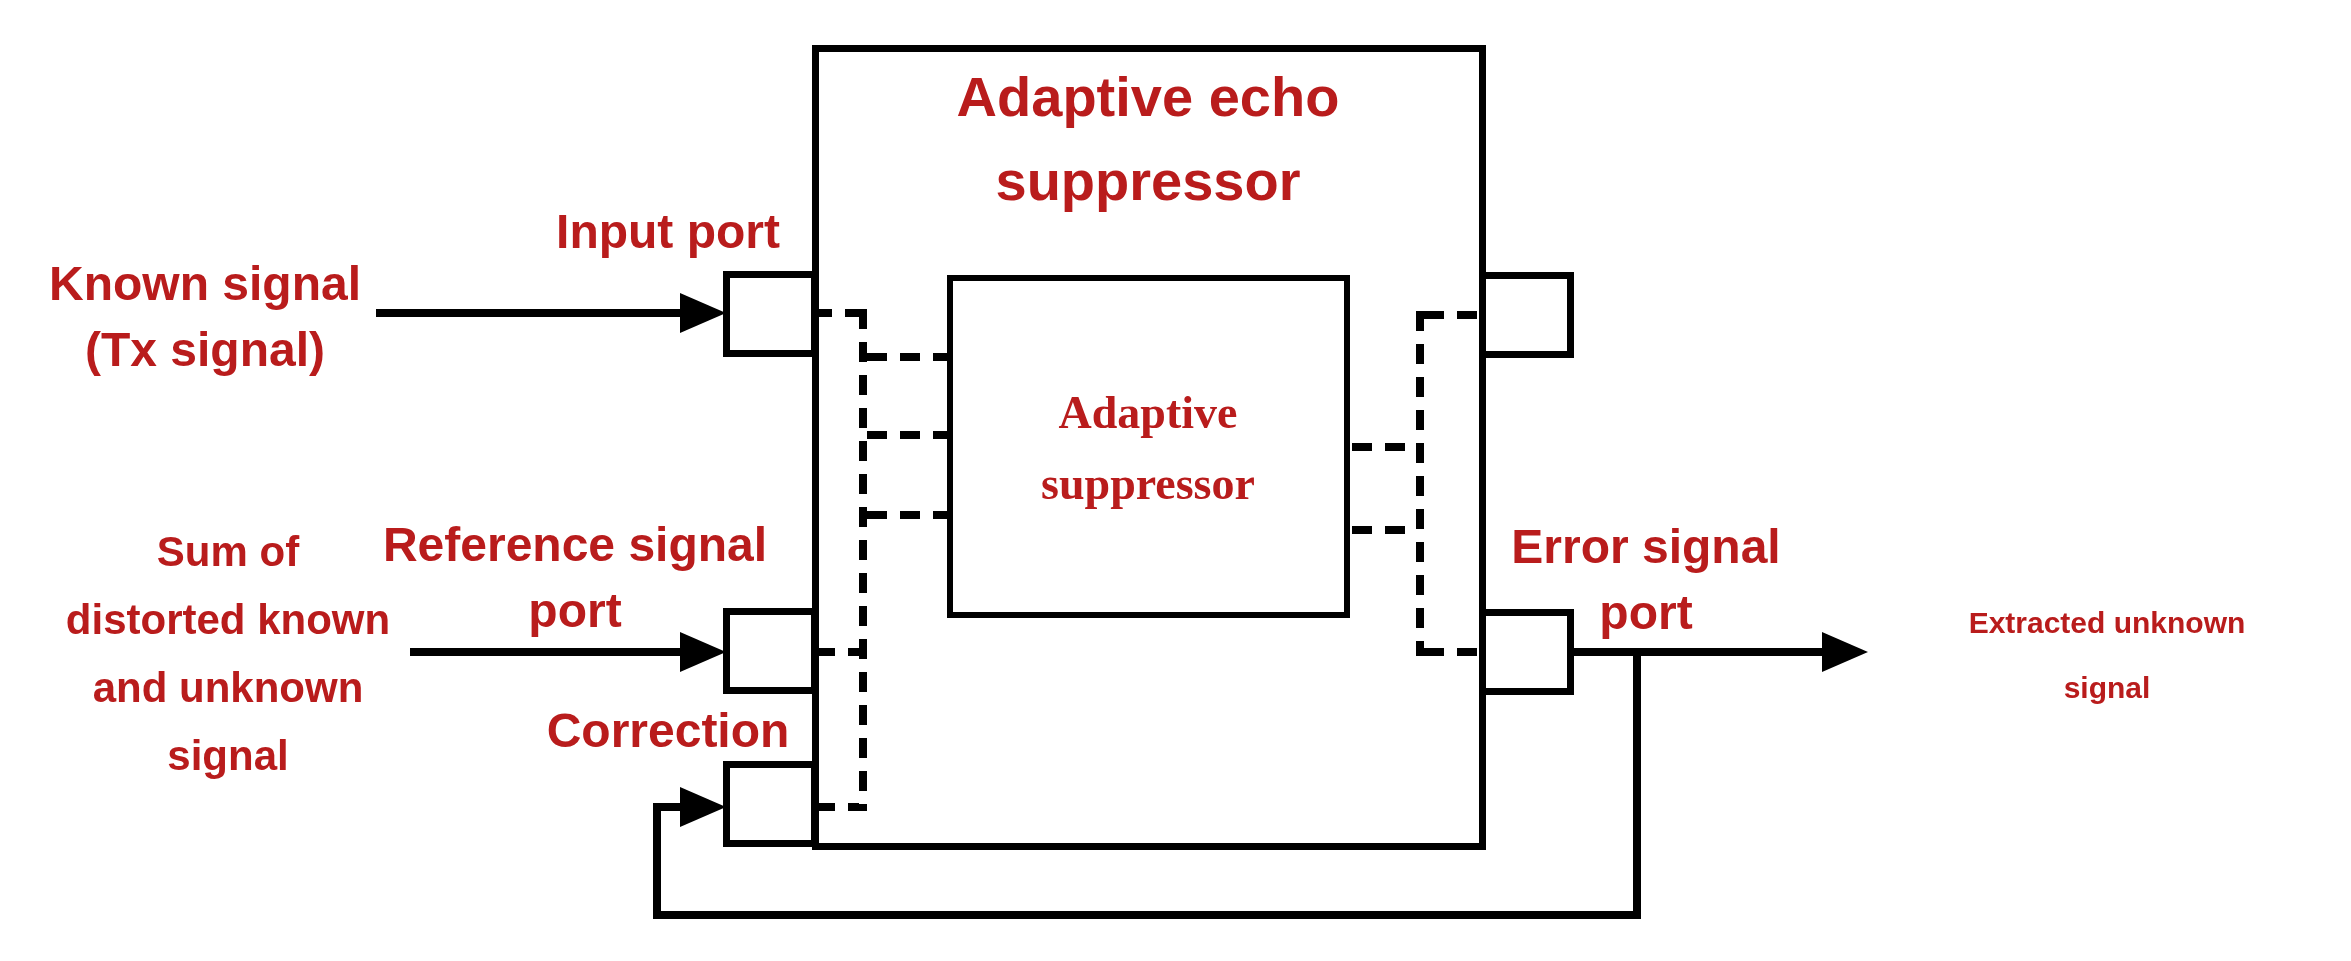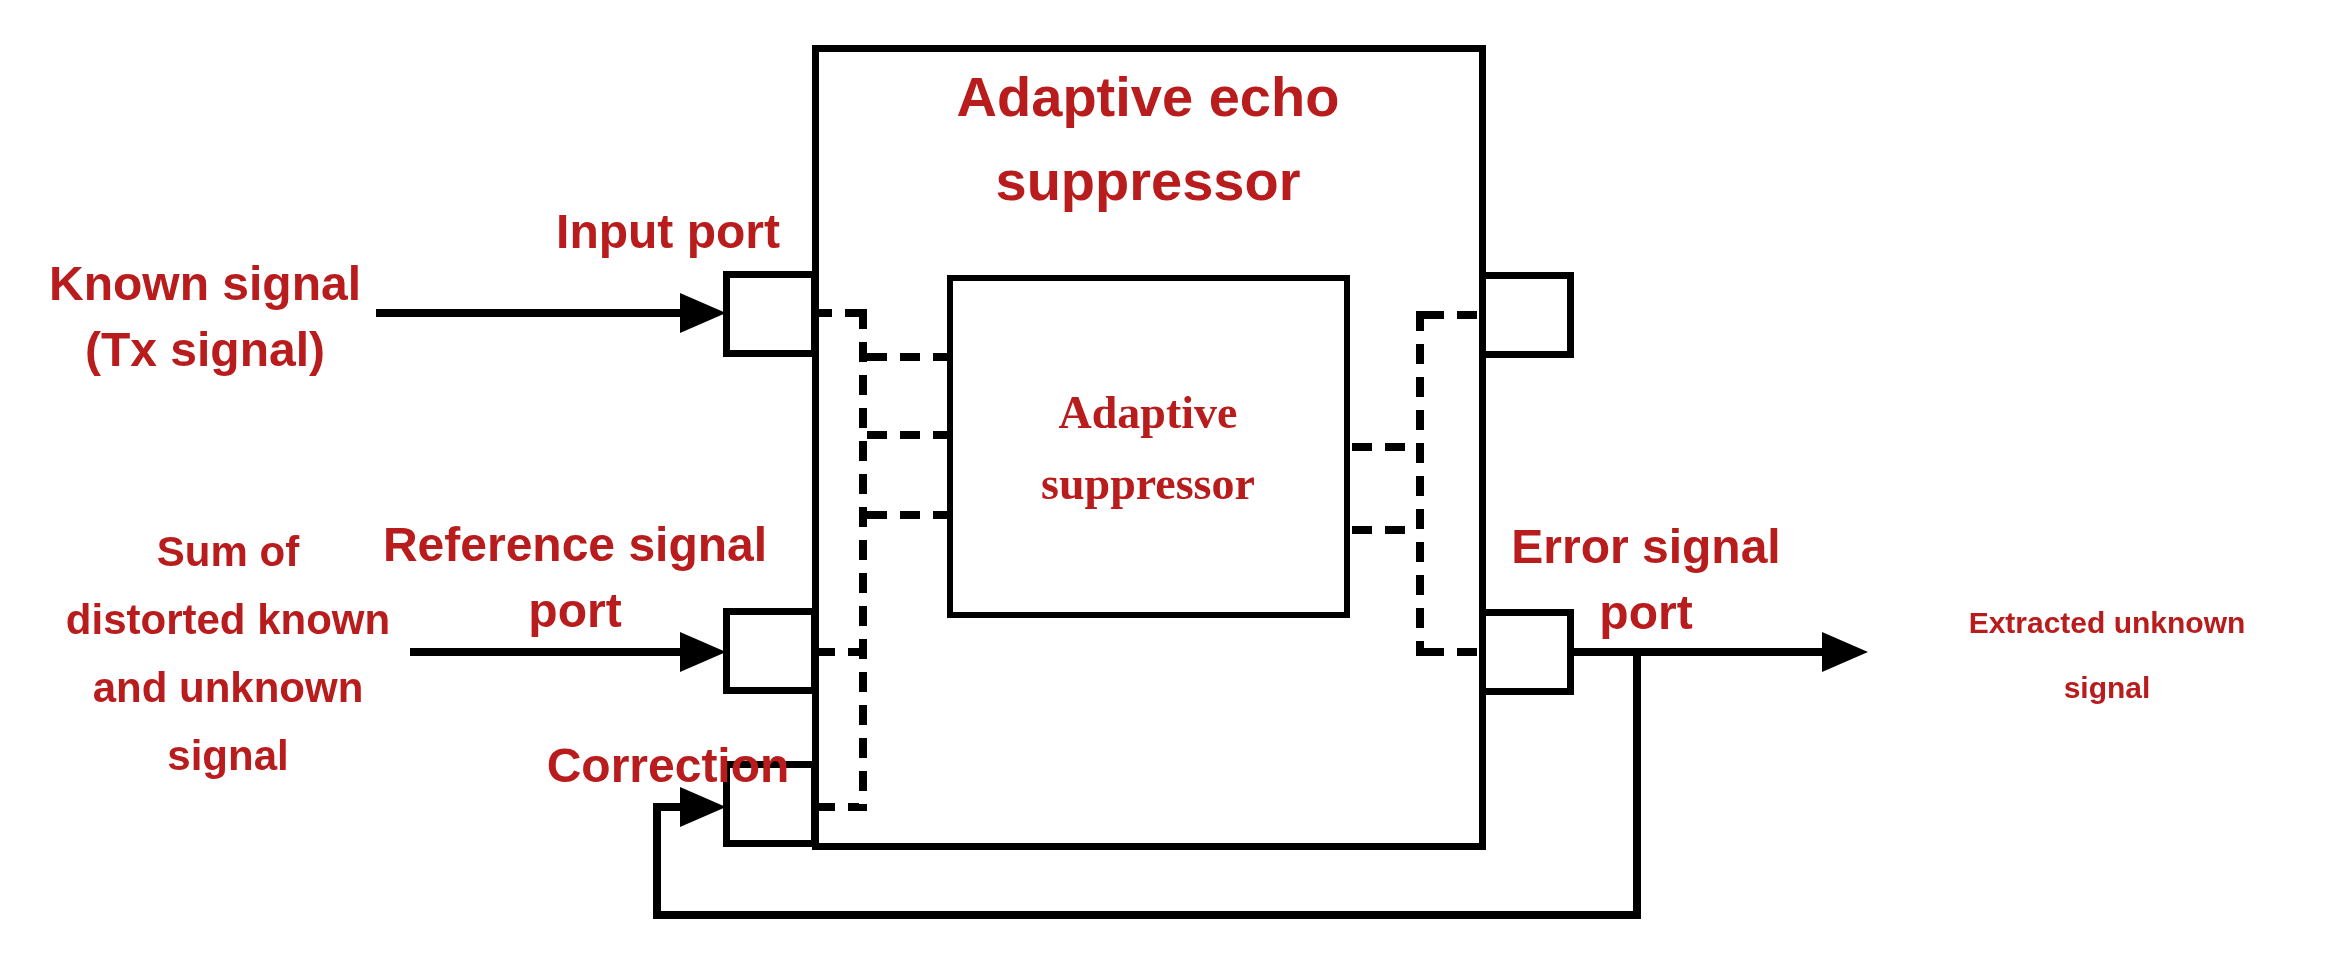--- a/index.html
+++ b/index.html
@@ -134,21 +134,21 @@
     <div>distorted known</div>
     <div>and unknown</div>
     <div>signal</div>
   </div>
 
   <div class="label lbl-42" style="left:575px; top:578px;">
     <div>Reference signal</div>
     <div>port</div>
   </div>
 
-  <div class="label lbl-42" style="left:668px; top:766px;text-align:center;">Correction</div>
+  <div class="label lbl-42" style="left:668px; top:731px;text-align:center;">Correction</div>
 
   <div class="label lbl-42" style="left:1646px; top:580px;">
     <div>Error signal</div>
     <div>port</div>
   </div>
 
   <div class="label lbl-extracted" style="left:2107px; top:655px;">
     <div>Extracted unknown</div>
     <div>signal</div>
   </div>

